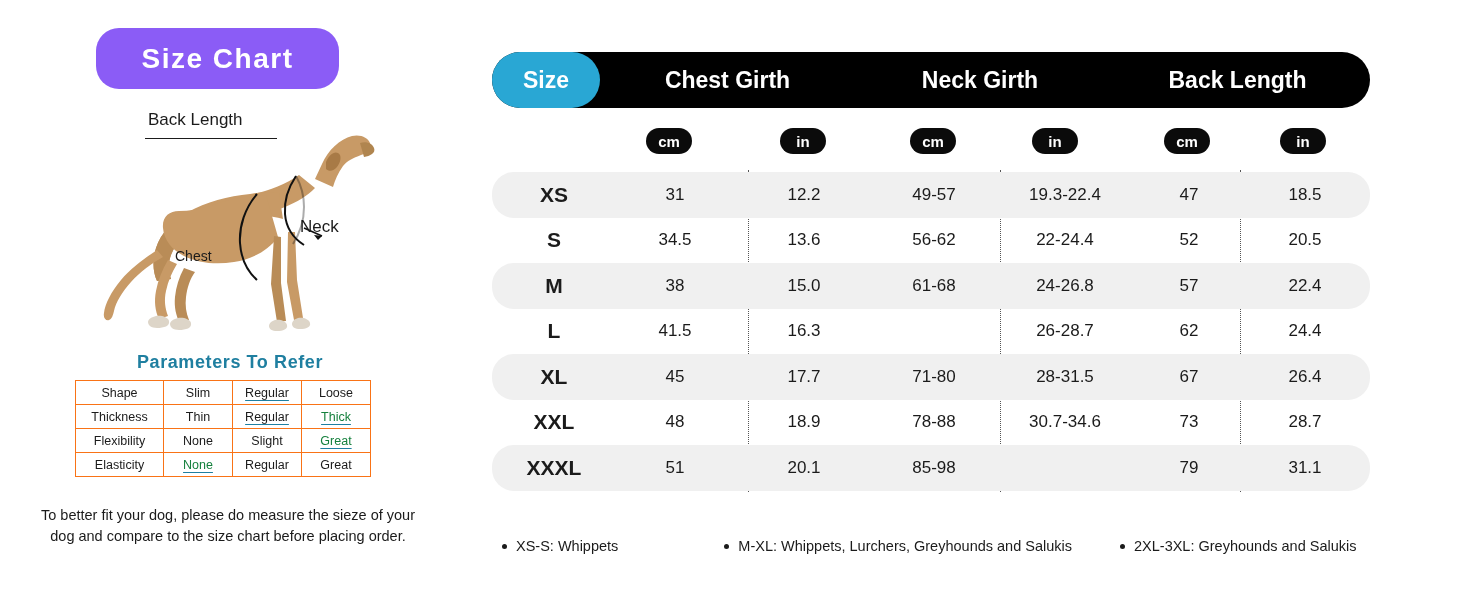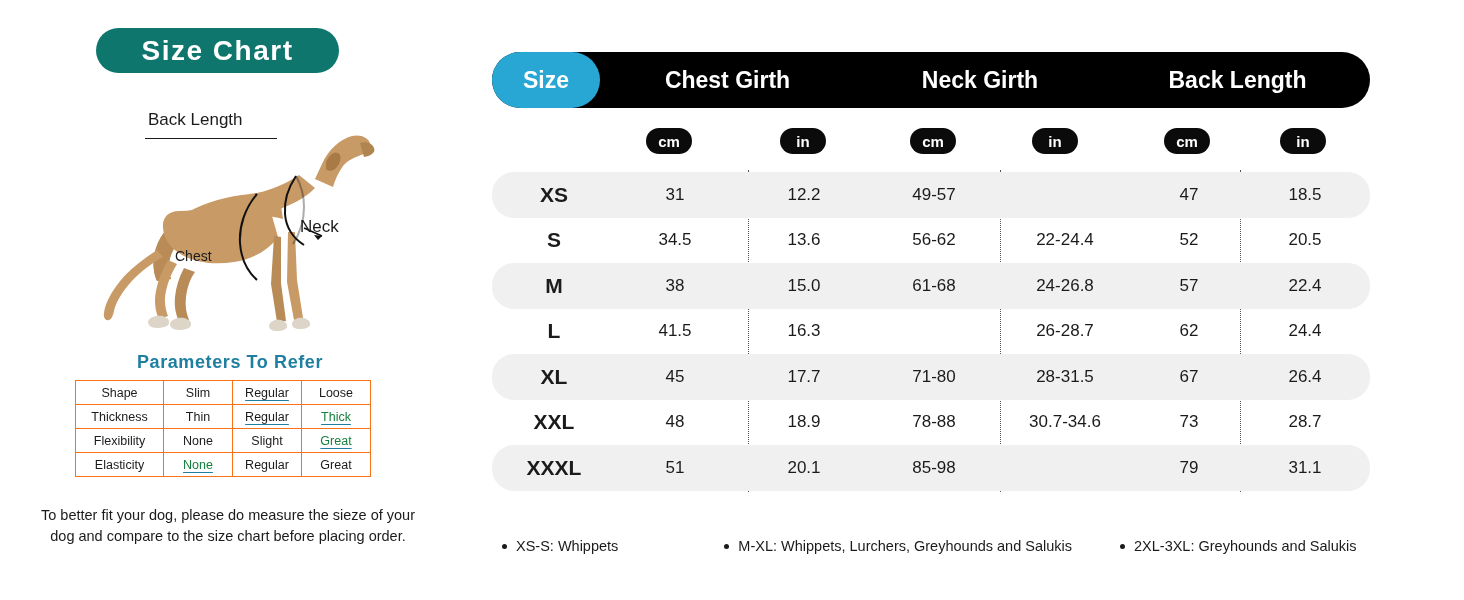--- a/index.html
+++ b/index.html
@@ -16,22 +16,22 @@
   
   .left-panel {
     position: absolute;
     left: 0; top: 0;
     width: 460px; height: 600px;
   }
 
   .title-pill {
     position: absolute;
     left: 96px; top: 28px;
-    width: 243px; height: 45px;
-    background: #0f766e;
+    width: 243px; height: 61px;
+    background: #8b5cf6;
     border-radius: 23px;
     color: #ffffff;
     font-size: 28px;
     font-weight: bold;
     letter-spacing: 1.5px;
     display: flex;
     align-items: center;
     justify-content: center;
   }
 
@@ -336,20 +336,21 @@
   <div class="vdiv d2"></div>
   <div class="vdiv d3"></div>
 
   <div class="data-rows">
 
     <div class="drow alt">
       <div class="cell sz">XS</div>
       <div class="cell v1">31</div>
       <div class="cell v2">12.2</div>
       <div class="cell v3">49-57</div>
+      <div class="cell v4">19.3-22.4</div>
       <div class="cell v5">47</div>
       <div class="cell v6">18.5</div>
     </div>
 
     <div class="drow">
       <div class="cell sz">S</div>
       <div class="cell v1">34.5</div>
       <div class="cell v2">13.6</div>
       <div class="cell v3">56-62</div>
       <div class="cell v4">22-24.4</div>

